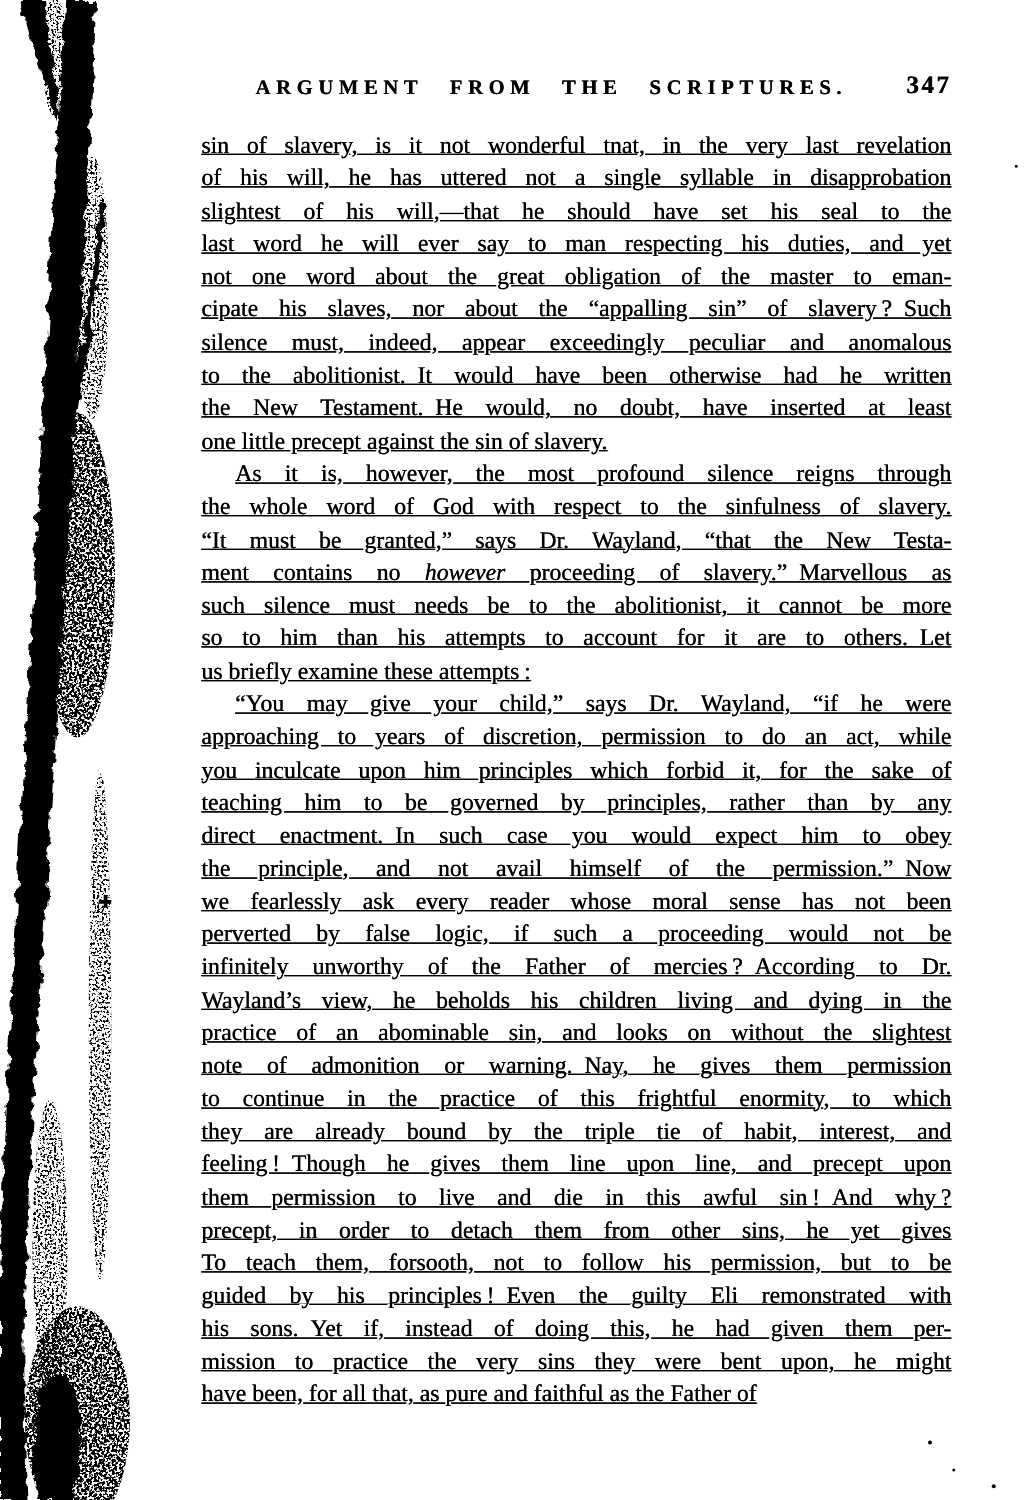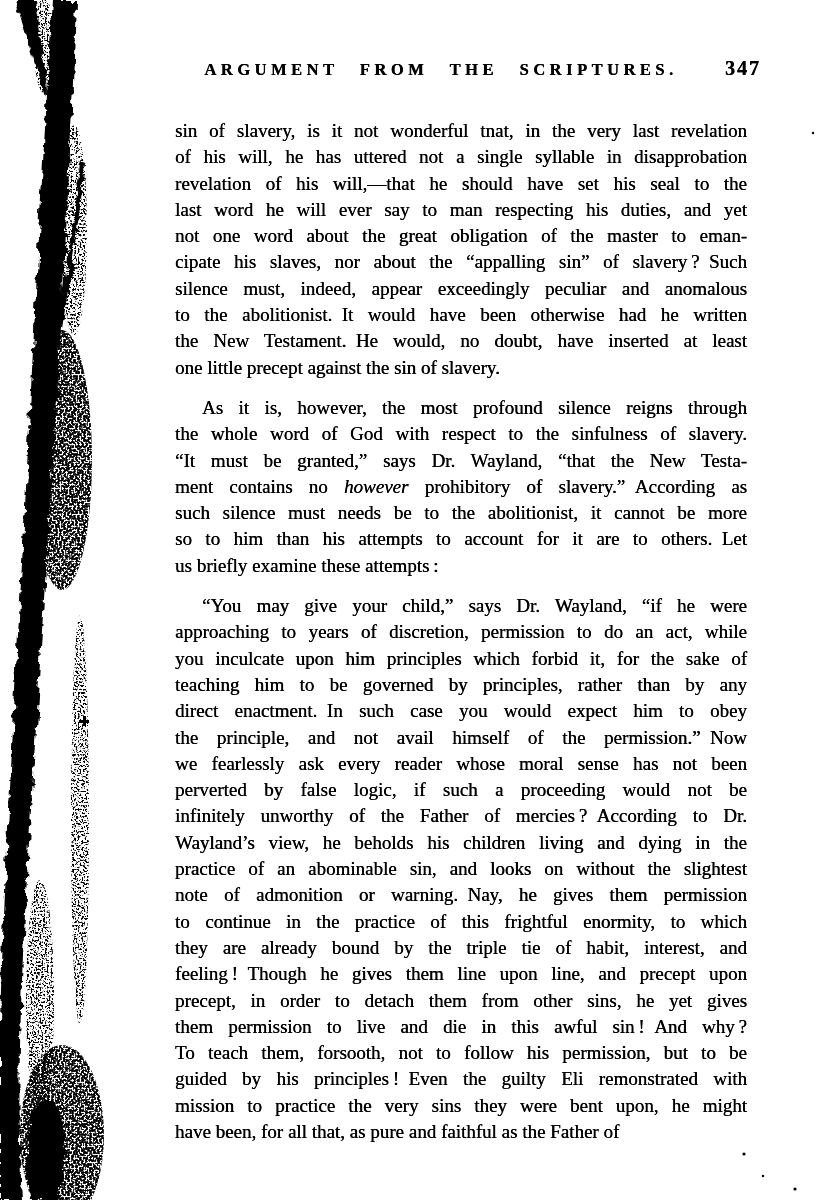--- a/index.html
+++ b/index.html
@@ -47,21 +47,21 @@
   }
   .text-block {
     position: absolute;
     top: 104px;
     left: 161px;
     width: 600px;
     font-size: 19px;
     line-height: 26.3px;
     text-shadow: 0.3px 0 0 currentColor;
   }
-  .para { margin: 14px; }
+  .para { margin: 0; text-decoration: underline; }
   .para.indent > .line:first-child { text-indent: 27px; }
   .line {
     text-align: justify;
     text-align-last: justify;
   }
   .line.final { text-align-last: left; }
   .em { font-style: italic; }
 </style>
 </head>
 <body>
@@ -122,56 +122,57 @@
 
   <header class="running-header">
     <span class="running-title">ARGUMENT FROM THE SCRIPTURES.</span>
     <span class="page-number">347</span>
   </header>
 
   <main class="text-block" id="body-block">
       <div class="para">
         <div class="line"><span>sin of slavery, is it not wonderful tnat, in the very last revelation</span></div>
         <div class="line"><span>of his will, he has uttered not a single syllable in disapprobation</span></div>
-        <div class="line"><span>revelation of his will,—that he should have set his seal to the</span></div>
+        <div class="line"><span>slightest of his will,—that he should have set his seal to the</span></div>
         <div class="line"><span>last word he will ever say to man respecting his duties, and yet</span></div>
         <div class="line"><span>not one word about the great obligation of the master to eman-</span></div>
         <div class="line"><span>cipate his slaves, nor about the “appalling sin” of slavery ? Such</span></div>
         <div class="line"><span>silence must, indeed, appear exceedingly peculiar and anomalous</span></div>
         <div class="line"><span>to the abolitionist. It would have been otherwise had he written</span></div>
         <div class="line"><span>the New Testament. He would, no doubt, have inserted at least</span></div>
         <div class="line final"><span>one little precept against the sin of slavery.</span></div>
       </div>
       <div class="para indent">
         <div class="line"><span>As it is, however, the most profound silence reigns through</span></div>
         <div class="line"><span>the whole word of God with respect to the sinfulness of slavery.</span></div>
         <div class="line"><span>“It must be granted,” says Dr. Wayland, “that the New Testa-</span></div>
-        <div class="line"><span>ment contains no </span><span class="em">however</span><span> prohibitory of slavery.” According as</span></div>
+        <div class="line"><span>ment contains no </span><span class="em">however</span><span> proceeding of slavery.” Marvellous as</span></div>
         <div class="line"><span>such silence must needs be to the abolitionist, it cannot be more</span></div>
         <div class="line"><span>so to him than his attempts to account for it are to others. Let</span></div>
         <div class="line final"><span>us briefly examine these attempts :</span></div>
       </div>
       <div class="para indent">
         <div class="line"><span>“You may give your child,” says Dr. Wayland, “if he were</span></div>
         <div class="line"><span>approaching to years of discretion, permission to do an act, while</span></div>
         <div class="line"><span>you inculcate upon him principles which forbid it, for the sake of</span></div>
         <div class="line"><span>teaching him to be governed by principles, rather than by any</span></div>
         <div class="line"><span>direct enactment. In such case you would expect him to obey</span></div>
         <div class="line"><span>the principle, and not avail himself of the permission.” Now</span></div>
         <div class="line"><span>we fearlessly ask every reader whose moral sense has not been</span></div>
         <div class="line"><span>perverted by false logic, if such a proceeding would not be</span></div>
         <div class="line"><span>infinitely unworthy of the Father of mercies ? According to Dr.</span></div>
         <div class="line"><span>Wayland’s view, he beholds his children living and dying in the</span></div>
         <div class="line"><span>practice of an abominable sin, and looks on without the slightest</span></div>
         <div class="line"><span>note of admonition or warning. Nay, he gives them permission</span></div>
         <div class="line"><span>to continue in the practice of this frightful enormity, to which</span></div>
         <div class="line"><span>they are already bound by the triple tie of habit, interest, and</span></div>
         <div class="line"><span>feeling ! Though he gives them line upon line, and precept upon</span></div>
+        <div class="line"><span>them permission to live and die in this awful sin ! And why ?</span></div>
         <div class="line"><span>precept, in order to detach them from other sins, he yet gives</span></div>
-        <div class="line"><span>them permission to live and die in this awful sin ! And why ?</span></div>
         <div class="line"><span>To teach them, forsooth, not to follow his permission, but to be</span></div>
         <div class="line"><span>guided by his principles ! Even the guilty Eli remonstrated with</span></div>
+        <div class="line"><span>his sons. Yet if, instead of doing this, he had given them per-</span></div>
         <div class="line"><span>mission to practice the very sins they were bent upon, he might</span></div>
         <div class="line final"><span>have been, for all that, as pure and faithful as the Father of</span></div>
       </div>
     </main>
 
 </div>
 
 </body></html>

